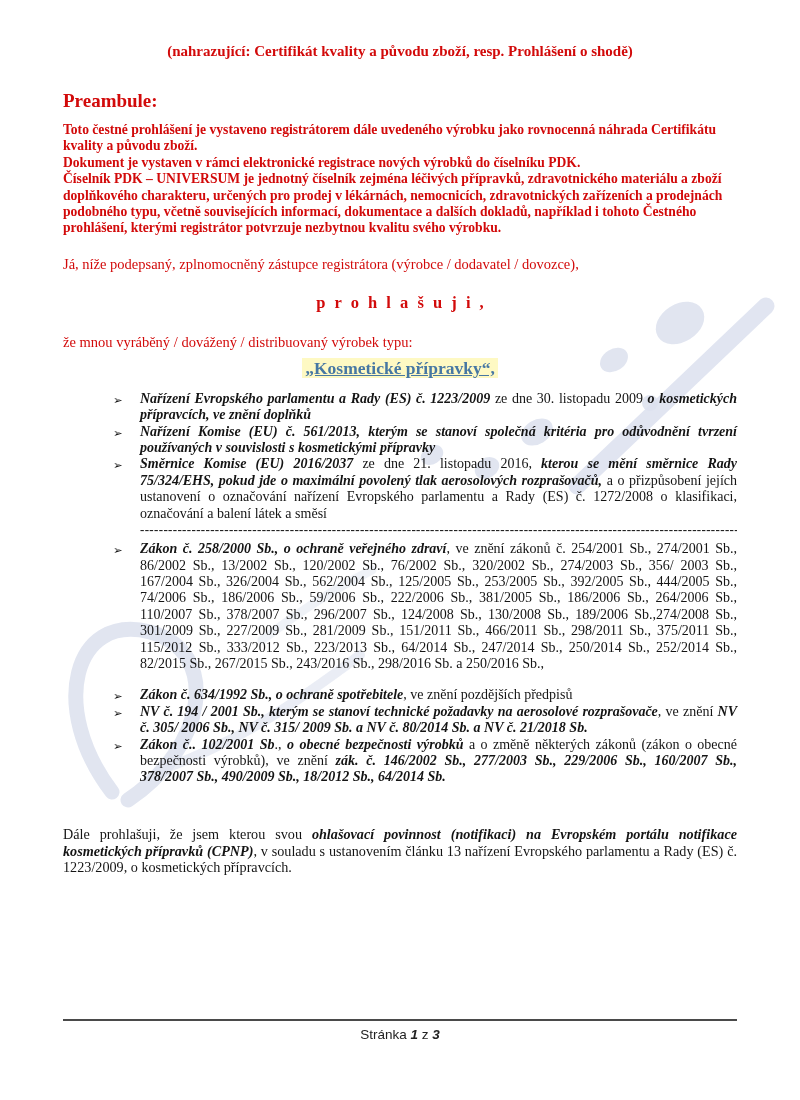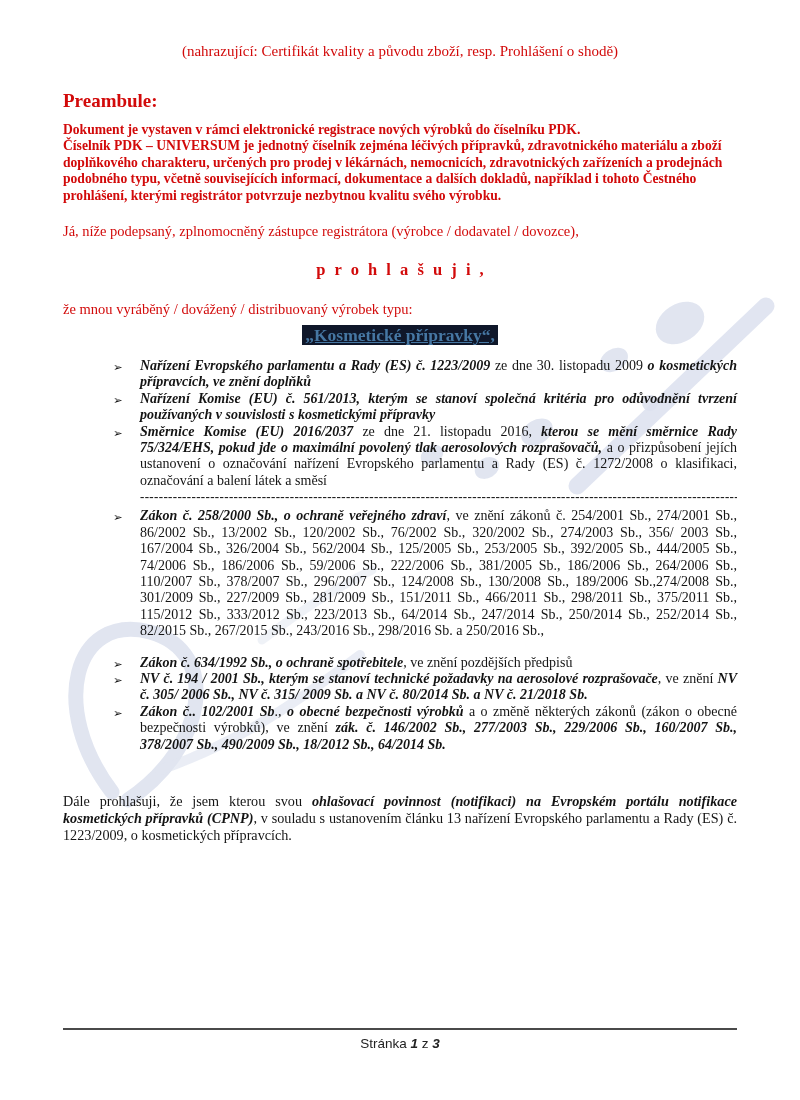--- a/index.html
+++ b/index.html
@@ -16,49 +16,48 @@
     position:relative;
     overflow:hidden;
   }
   .wm{position:absolute;left:0;top:0;z-index:0;}
   .page{position:relative;z-index:1;padding:40px 63px 0;}
   .doc-ref{text-align:right;font-style:italic;font-size:14px;color:#111;}
   .title{
     text-align:center;color:var(--red);
     font-size:27px;font-weight:bold;margin:28px 0 0;letter-spacing:.3px;
   }
-  .subtitle{text-align:center;color:var(--red);font-weight:normal;font-size:15px;margin-top:3px;}
+  .subtitle{text-align:center;color:var(--red);font-weight:bold;font-size:15px;margin-top:3px;}
   .pre-h{color:var(--red);font-size:19px;font-weight:bold;margin:30px 0 10px;}
   .pre-p{color:var(--red);font-weight:bold;font-size:13.6px;line-height:16.4px;margin:0;}
   .decl-intro{color:var(--red);text-align:left;font-size:14.5px;margin:19px 0 0;}
   .verb{color:var(--red);text-align:center;font-weight:bold;font-size:16.5px;margin:20px 0 0;word-spacing:5px;}
   .prod-intro{color:var(--red);font-size:14.5px;margin:21px 0 0;}
   .prod-line{text-align:center;margin:7px 0 0;}
   .prod-type{
-    background:#0f172a;color:#4677a3;font-weight:bold;font-size:17.5px;
+    background:#fef9c3;color:#4677a3;font-weight:bold;font-size:17.5px;
     text-decoration:underline;padding:0 3px;cursor:pointer;
   }
   .list-intro{font-size:14.2px;margin:15px 0 0;}
   #regulation-list{margin-top:12px;padding-left:50px;}
   .li{display:flex;}
   .li.gap{margin-bottom:15px;}
   .marker{
     flex:0 0 27px;font-size:11.5px;padding-top:2px;
     font-family:"DejaVu Sans",sans-serif;color:#111;
   }
   .li-text{flex:1;font-size:14px;line-height:16.4px;text-align:justify;color:#141414;}
   .sep-row{margin:1px 0 5px;}
   .sep{white-space:nowrap;overflow:hidden;font-weight:bold;letter-spacing:.35px;line-height:13px;font-size:13px;}
   #closing{font-size:14.2px;line-height:16.8px;text-align:justify;margin:40px 0 0;color:#141414;}
   .footer{
     position:absolute;left:63px;right:63px;top:1019px;z-index:1;
     border-top:2px solid #4a4a4a;text-align:center;
     font-family:"Liberation Sans",sans-serif;font-size:13.5px;color:#222;
     padding-top:6px;
-    margin-top:9px;
   }
   .footer b{font-weight:bold;}
   b{font-weight:bold;font-style:italic;}
 </style>
 </head>
 <body>
 
 <svg class="wm" width="800" height="1100" viewBox="0 0 800 1100" aria-hidden="true">
   <g fill="#dce1ee" opacity="0.85">
     <ellipse cx="680" cy="323" rx="26" ry="19" transform="rotate(-32 680 323)"></ellipse>
@@ -76,20 +75,21 @@
   </g>
 </svg>
 
 <div class="page">
 
 
   <div class="subtitle">(nahrazující: Certifikát kvality a původu zboží, resp. Prohlášení o shodě)</div>
 
   <h2 class="pre-h">Preambule:</h2>
   <div id="preamble-paras">
+      <p class="pre-p">Toto čestné prohlášení je vystaveno registrátorem dále uvedeného výrobku jako rovnocenná náhrada Certifikátu kvality a původu zboží.</p>
       <p class="pre-p">Dokument je vystaven v rámci elektronické registrace nových výrobků do číselníku PDK.</p>
       <p class="pre-p">Číselník PDK – UNIVERSUM je jednotný číselník zejména léčivých přípravků, zdravotnického materiálu a zboží doplňkového charakteru, určených pro prodej v lékárnách, nemocnicích, zdravotnických zařízeních a prodejnách podobného typu, včetně souvisejících informací, dokumentace a dalších dokladů, například i tohoto Čestného prohlášení, kterými registrátor potvrzuje nezbytnou kvalitu svého výrobku.</p>
     </div>
 
   <p class="decl-intro">Já, níže podepsaný, zplnomocněný zástupce registrátora (výrobce / dodavatel / dovozce),</p>
   <p class="verb">p r o h l a š u j i ,</p>
   <p class="prod-intro">že mnou vyráběný / dovážený / distribuovaný výrobek typu:</p>
 
   <div class="prod-line">
     <span class="prod-type">„Kosmetické přípravky“,</span>

